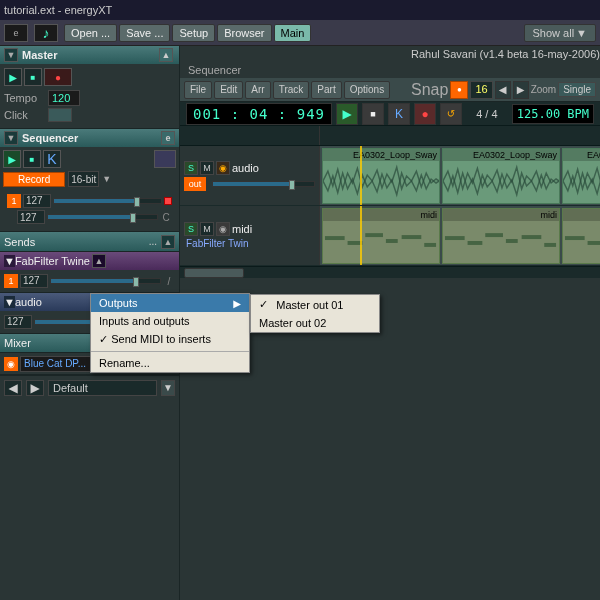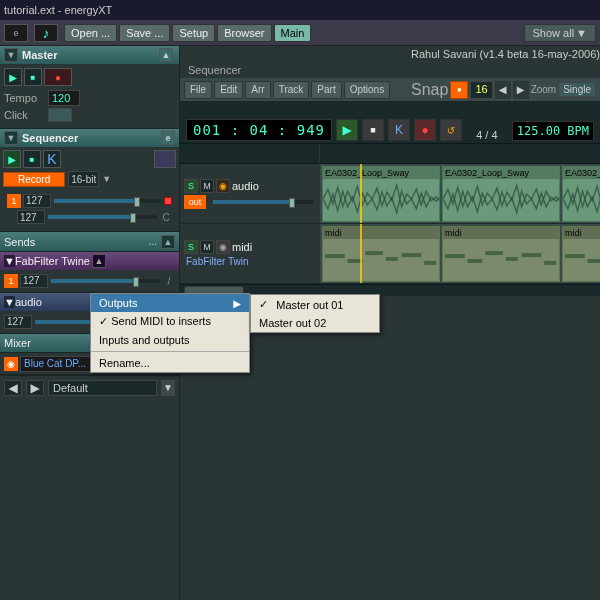--- a/index.html
+++ b/index.html
@@ -506,23 +506,23 @@
       font-size: 10px;
       padding: 1px 5px;
       height: 18px;
       cursor: pointer;
       border-radius: 2px;
     }
 
     
     .seq-transport-bar {
       background: #1a2a2a;
-      height: 42px;
-      display: flex;
-      align-items: flex-end;
+      height: 24px;
+      display: flex;
+      align-items: center;
       padding: 2px 6px;
       gap: 4px;
       border-bottom: 1px solid #0a1a1a;
     }
     .time-display {
       background: #000;
       border: 1px solid #333;
       color: #4fc;
       font-family: monospace;
       font-size: 14px;
@@ -668,20 +668,21 @@
       align-items: center;
       gap: 2px;
     }
 
     
     .track-content {
       flex: 1;
       background: #3a4a4a;
       position: relative;
       overflow: hidden;
+      text-align: right;
     }
 
     
     .audio-clip {
       position: absolute;
       height: 56px;
       top: 2px;
       background: #6a9a7a;
       border: 1px solid #4a7a5a;
       overflow: hidden;
@@ -878,24 +879,24 @@
             <div class="submenu">
               <div class="submenu-item checked">
                 <span>Master out 01</span>
               </div>
               <div class="submenu-item">
                 <span>Master out 02</span>
               </div>
             </div>
           </div>
           <div class="context-menu-item">
+            <span>Inputs and outputs</span>
+          </div>
+          <div class="context-menu-item">
             <span>✓ Send MIDI to inserts</span>
-          </div>
-          <div class="context-menu-item">
-            <span>Inputs and outputs</span>
           </div>
           <div class="context-divider"></div>
           <div class="context-menu-item">
             <span>Rename...</span>
           </div>
         </div>
       </div>
     </div>
 
     <div class="panel-section">

